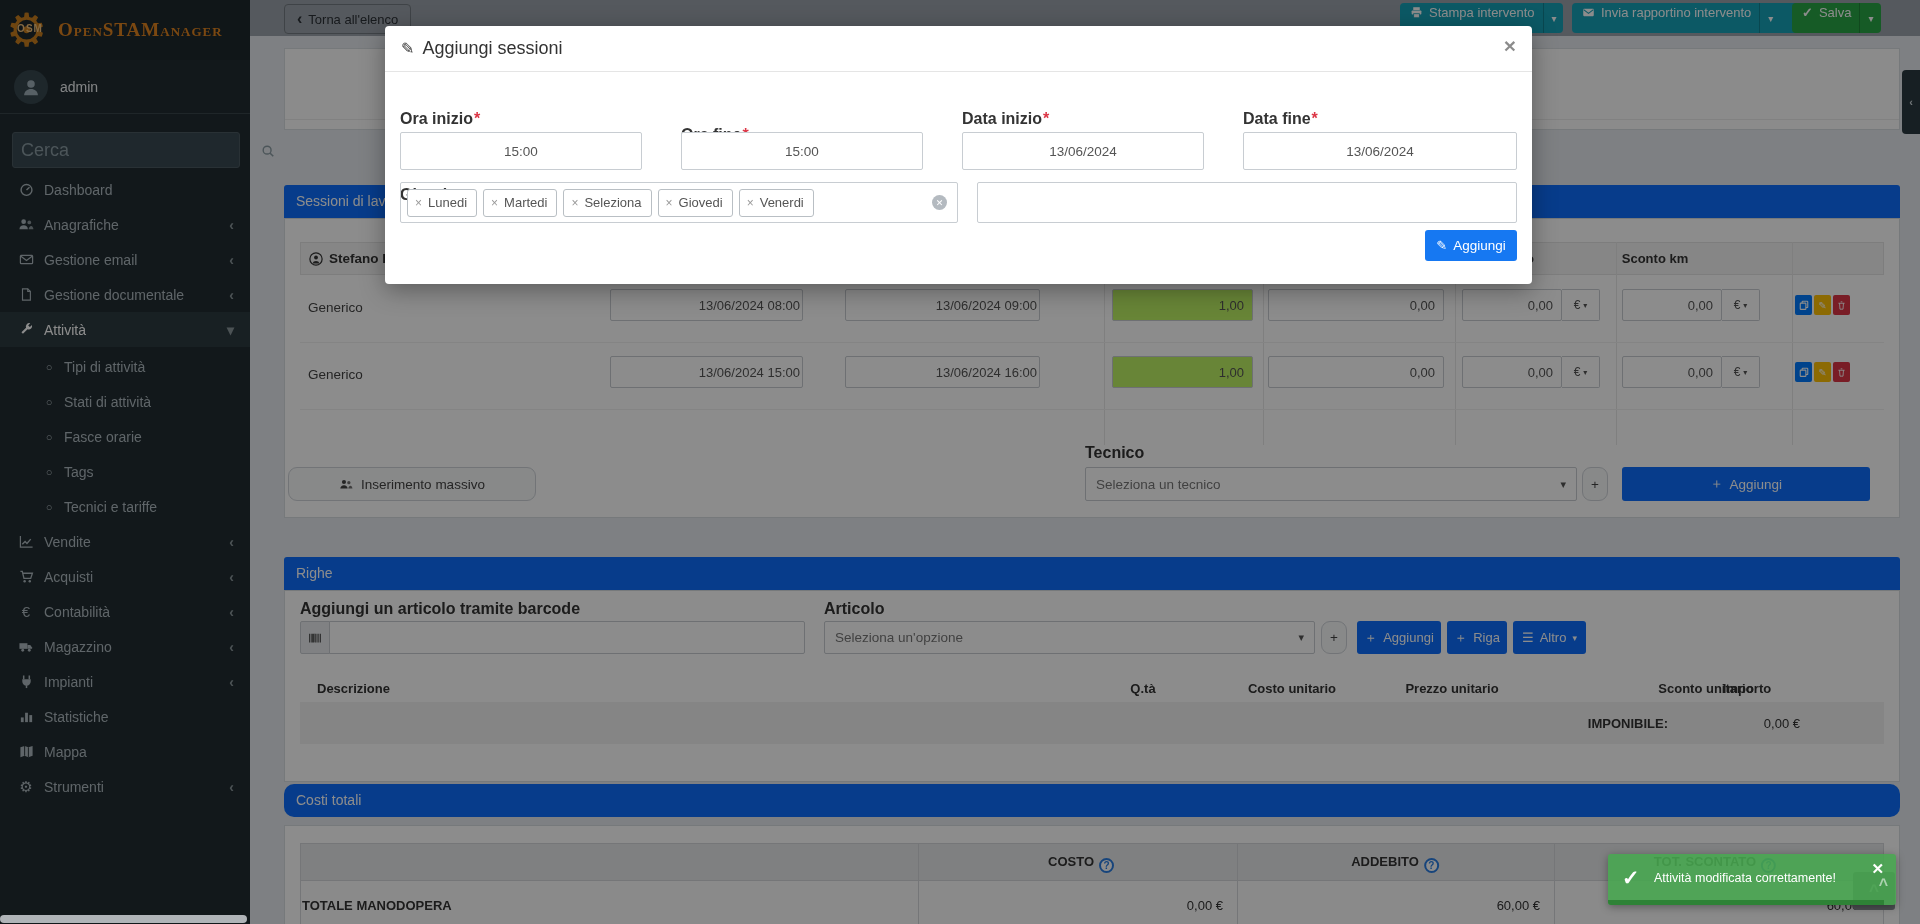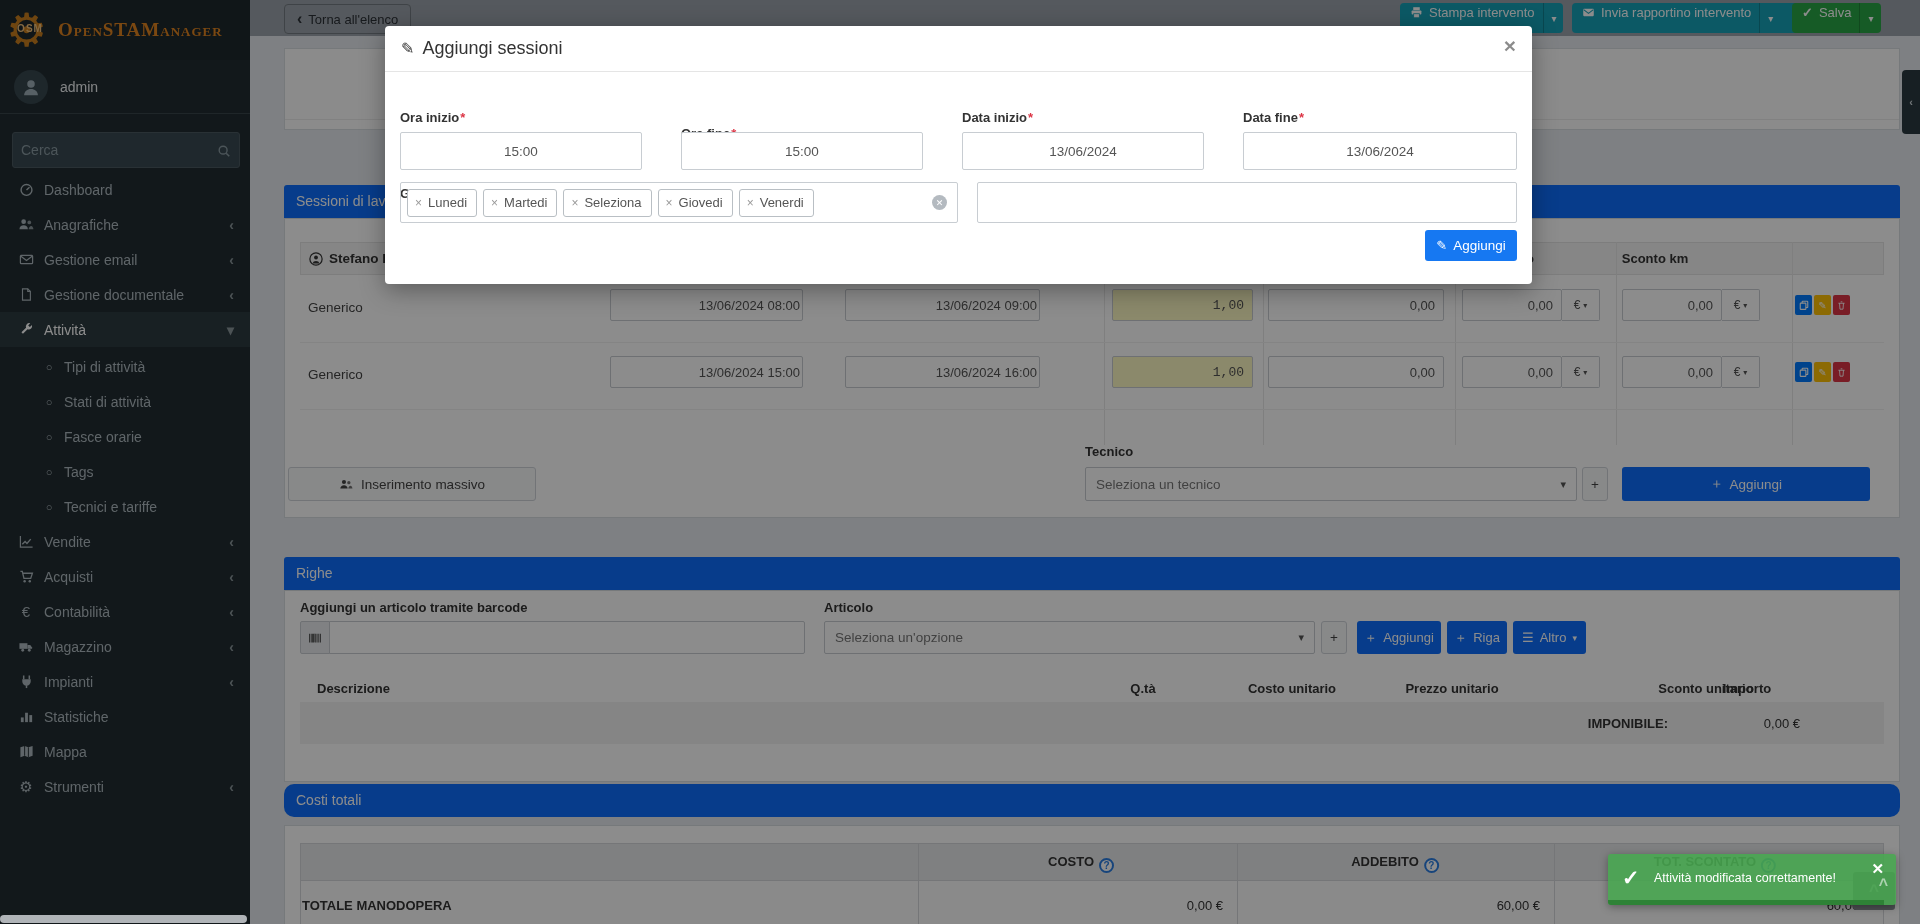--- a/index.html
+++ b/index.html
@@ -17,21 +17,21 @@
      font-size:10px;font-weight:700;color:#f2c27c;letter-spacing:1px;}
   .brandname{font-family:"Liberation Serif",serif;font-variant:small-caps;font-weight:700;
      font-size:19px;color:#e08420;letter-spacing:1px;margin-left:4px;white-space:nowrap;}
   .userpanel{left:0;top:62px;width:250px;height:50px;display:flex;align-items:center;}
   .avatar{width:34px;height:34px;border-radius:50%;background:#37474f;margin-left:14px;
      display:flex;align-items:center;justify-content:center;color:#9fb0b8;}
   .username{color:#eceff1;font-size:14px;margin-left:12px;}
   .sb-divider{left:0;top:113px;width:250px;height:1px;background:#39464c;}
   .sb-search{left:12px;top:132px;width:226px;height:34px;background:#3a4a52;border:1px solid #4b5a61;
      border-radius:3px;display:flex;align-items:center;}
-  .sb-search input{flex:1;background:transparent;border:0;outline:0;color:#cfd8dc;font-size:14px;
+  .sb-search input{flex:1;background:transparent;border:0;outline:0;color:#cfd8dc;font-size:18px;
      padding:0 8px;font-family:inherit;}
   .sb-search input::placeholder{color:#8a9ba3;}
   .sb-search .mag{margin-right:8px;color:#8a9ba3;}
   .sb-item{left:0;width:250px;height:35px;display:flex;align-items:center;color:#aeb9bf;font-size:14px;cursor:pointer;}
   .sb-item .sb-ic{width:20px;margin-left:16px;color:#aeb9bf;display:flex;justify-content:center;}
   .sb-item .sb-lbl{margin-left:8px;white-space:nowrap;}
   .sb-item .sb-chev{margin-left:auto;margin-right:16px;font-size:14px;font-weight:700;color:#8b979c;}
   .sb-item.active{background:#2c3b41;color:#fff;}
   .sb-item.active .sb-ic{color:#fff;}
   .sb-sub .sb-ic{margin-left:42px;font-size:11px;width:14px;}
@@ -56,35 +56,35 @@
   
   .band{left:300px;top:242px;width:1584px;height:33px;background:#f4f4f4;border:1px solid #e3e3e3;
      box-sizing:border-box;display:flex;align-items:center;}
   .colhead{position:absolute;font-size:13px;font-weight:700;color:#333;transform:translateX(-50%);}
   .vsep{position:absolute;width:1px;background:#e8e8e8;top:275px;height:170px;}
   .srow-border{position:absolute;left:300px;width:1584px;height:1px;background:#f0f0f0;}
   .inp{position:absolute;border:1px solid #c8cdd2;border-radius:2px;background:#fff;color:#555;
      font-size:13px;font-family:inherit;box-sizing:border-box;height:32px;outline:none;}
   .inp.center{text-align:right;}
   .inp.right{text-align:right;padding-right:8px;}
-  .inp.ro{background:#fef9c3;font-family:Liberation Mono, monospace;}
+  .inp.ro{background:#bef264;}
   .addon{position:absolute;height:32px;width:38px;border:1px solid #c8cdd2;border-left:0;border-radius:0 2px 2px 0;
      background:#fff;color:#555;font-size:12px;display:flex;align-items:center;justify-content:center;gap:3px;box-sizing:border-box;}
   .mini-btn{position:absolute;width:17px;height:20px;border-radius:2px;color:#fff;display:flex;
      align-items:center;justify-content:center;}
   .rowlabel{position:absolute;font-size:13.5px;color:#444;}
 
-  .btn-light{background:#f8f9fa;border:1px solid #cfd4d9;border-radius:3px;color:#444;font-size:13.5px;
+  .btn-light{background:#f8f9fa;border:1px solid #cfd4d9;border-radius:9px;color:#444;font-size:13.5px;
      display:flex;align-items:center;justify-content:center;gap:8px;box-sizing:border-box;}
   .select{background:#fff;border:1px solid #c8cdd2;border-radius:2px;color:#777;font-size:13.5px;
      display:flex;align-items:center;box-sizing:border-box;padding:0 10px;}
   .select .caret{margin-left:auto;color:#555;font-size:11px;}
   .btn-primary{background:#0d6efd;border-radius:3px;color:#fff;font-size:13.5px;display:flex;
      align-items:center;justify-content:center;gap:6px;box-sizing:border-box;}
-  .lbl{position:absolute;font-size:13px;font-weight:700;color:#333;}
+  .lbl{position:absolute;font-size:16px;font-weight:700;color:#333;}
   .req{color:#dc3545;margin-left:1px;}
 
   .th{position:absolute;font-size:13px;font-weight:700;color:#333;}
   .help{display:inline-flex;width:15px;height:15px;border:2px solid #2a7de1;border-radius:50%;color:#2a7de1;
      font-size:10px;font-weight:700;align-items:center;justify-content:center;vertical-align:-3px;margin-left:5px;box-sizing:border-box;background:#fff;}
 
   
   .overlay{left:0;top:0;width:1920px;height:924px;background:rgba(0,0,0,0.45);z-index:40;}
   .modal{left:385px;top:26px;width:1147px;height:258px;background:#fff;border-radius:4px;z-index:50;
      box-shadow:0 6px 24px rgba(0,0,0,0.35);}

